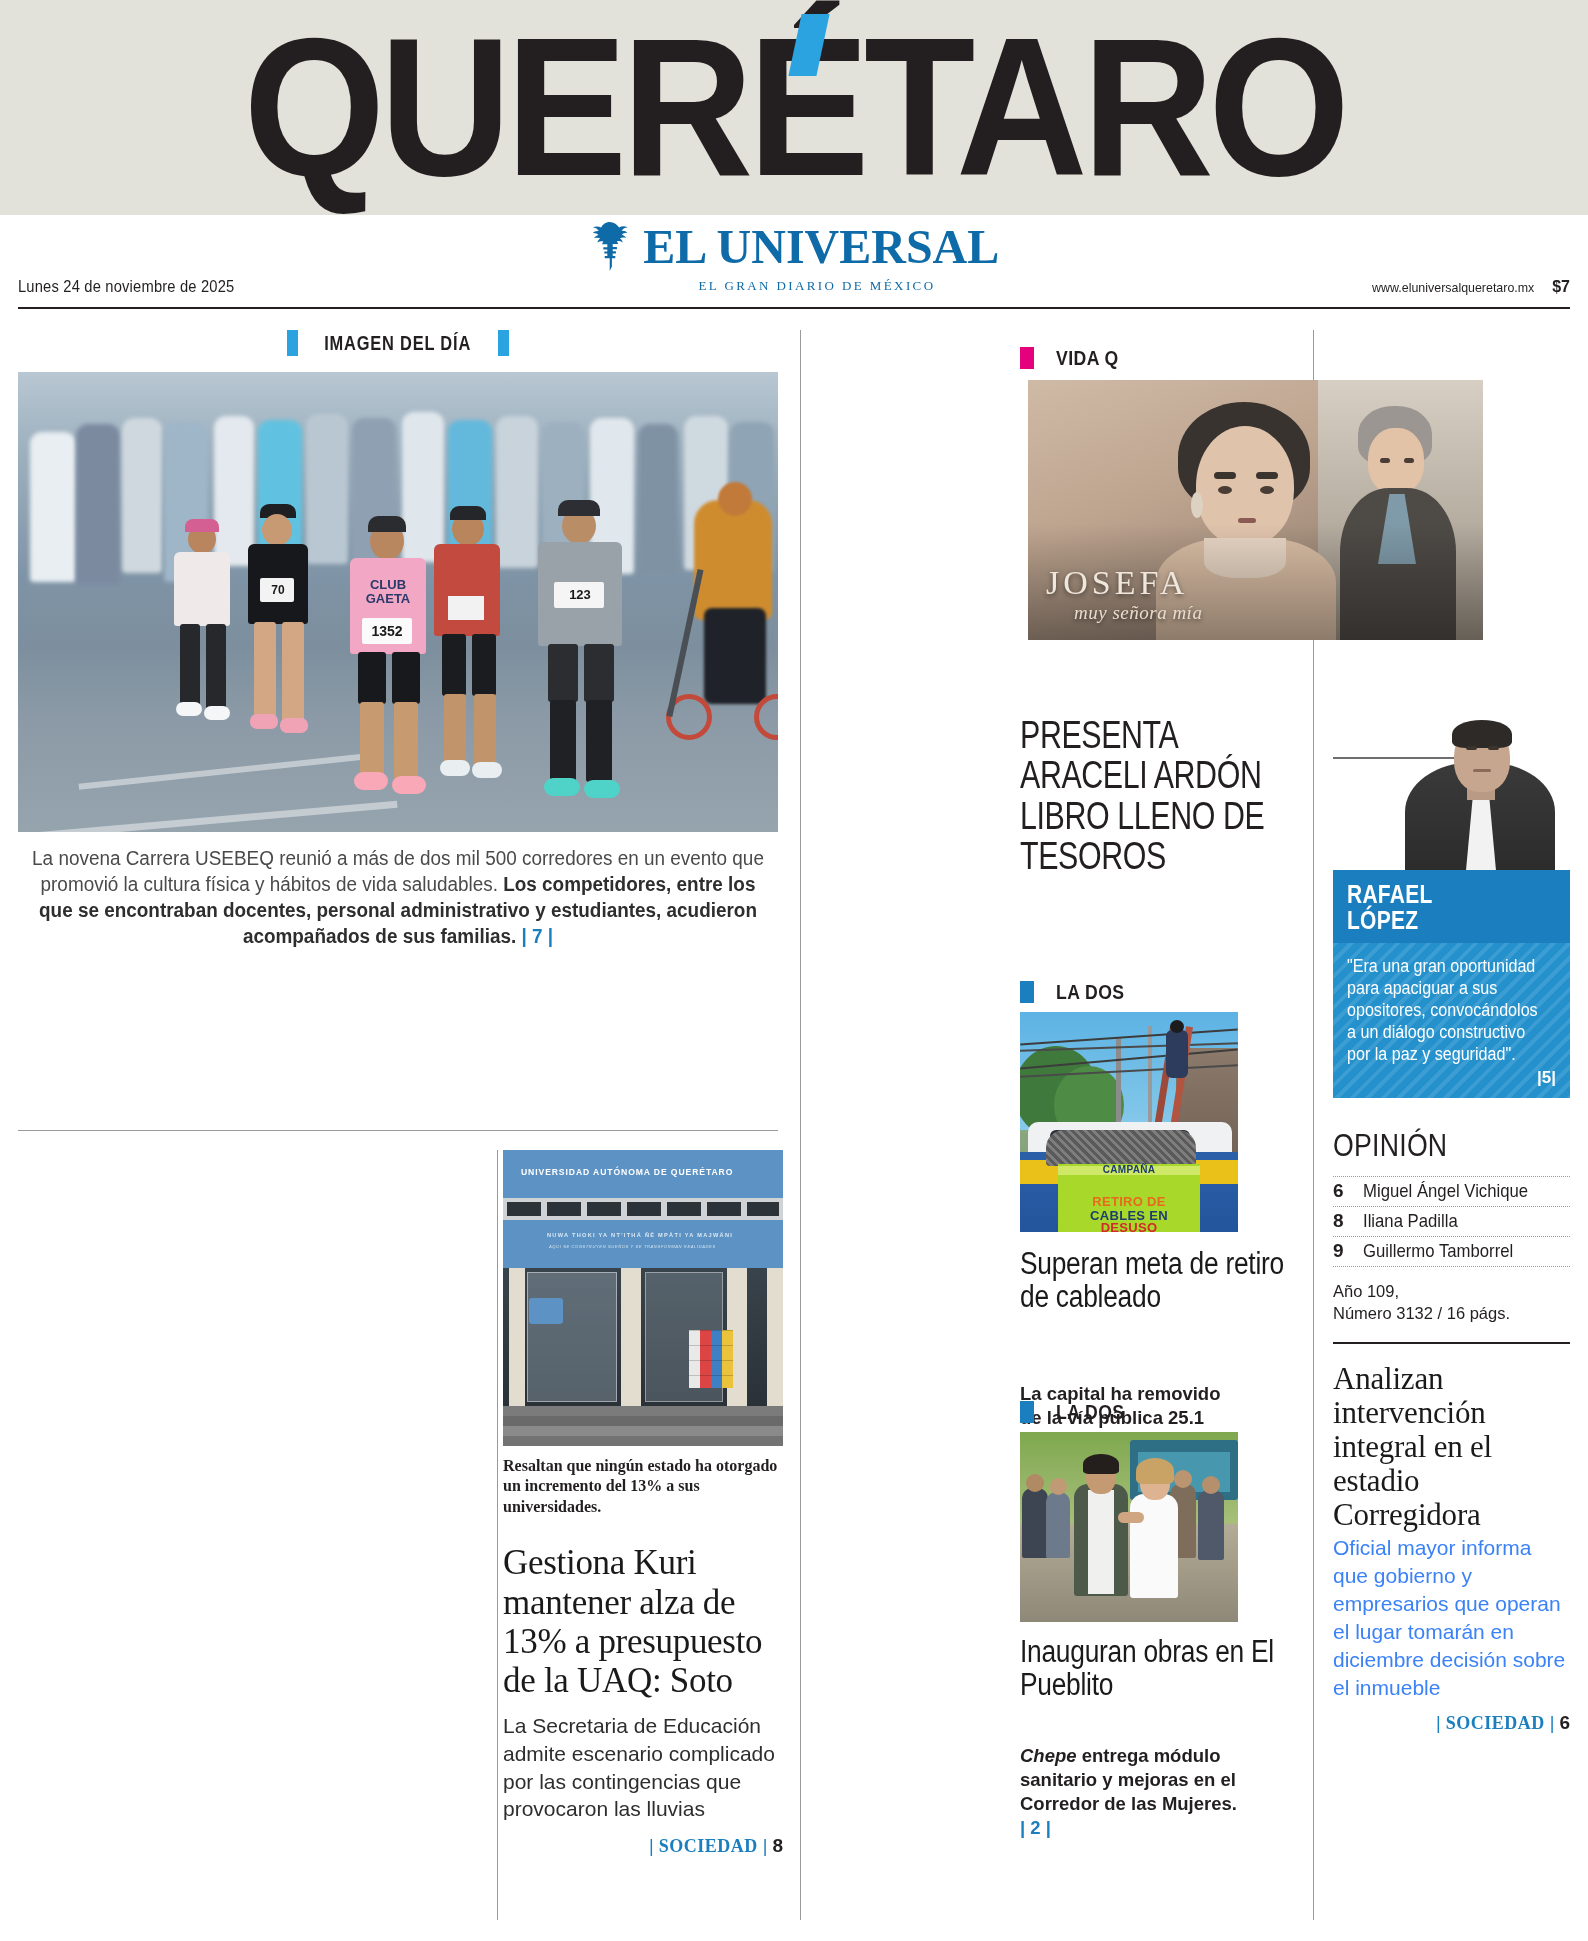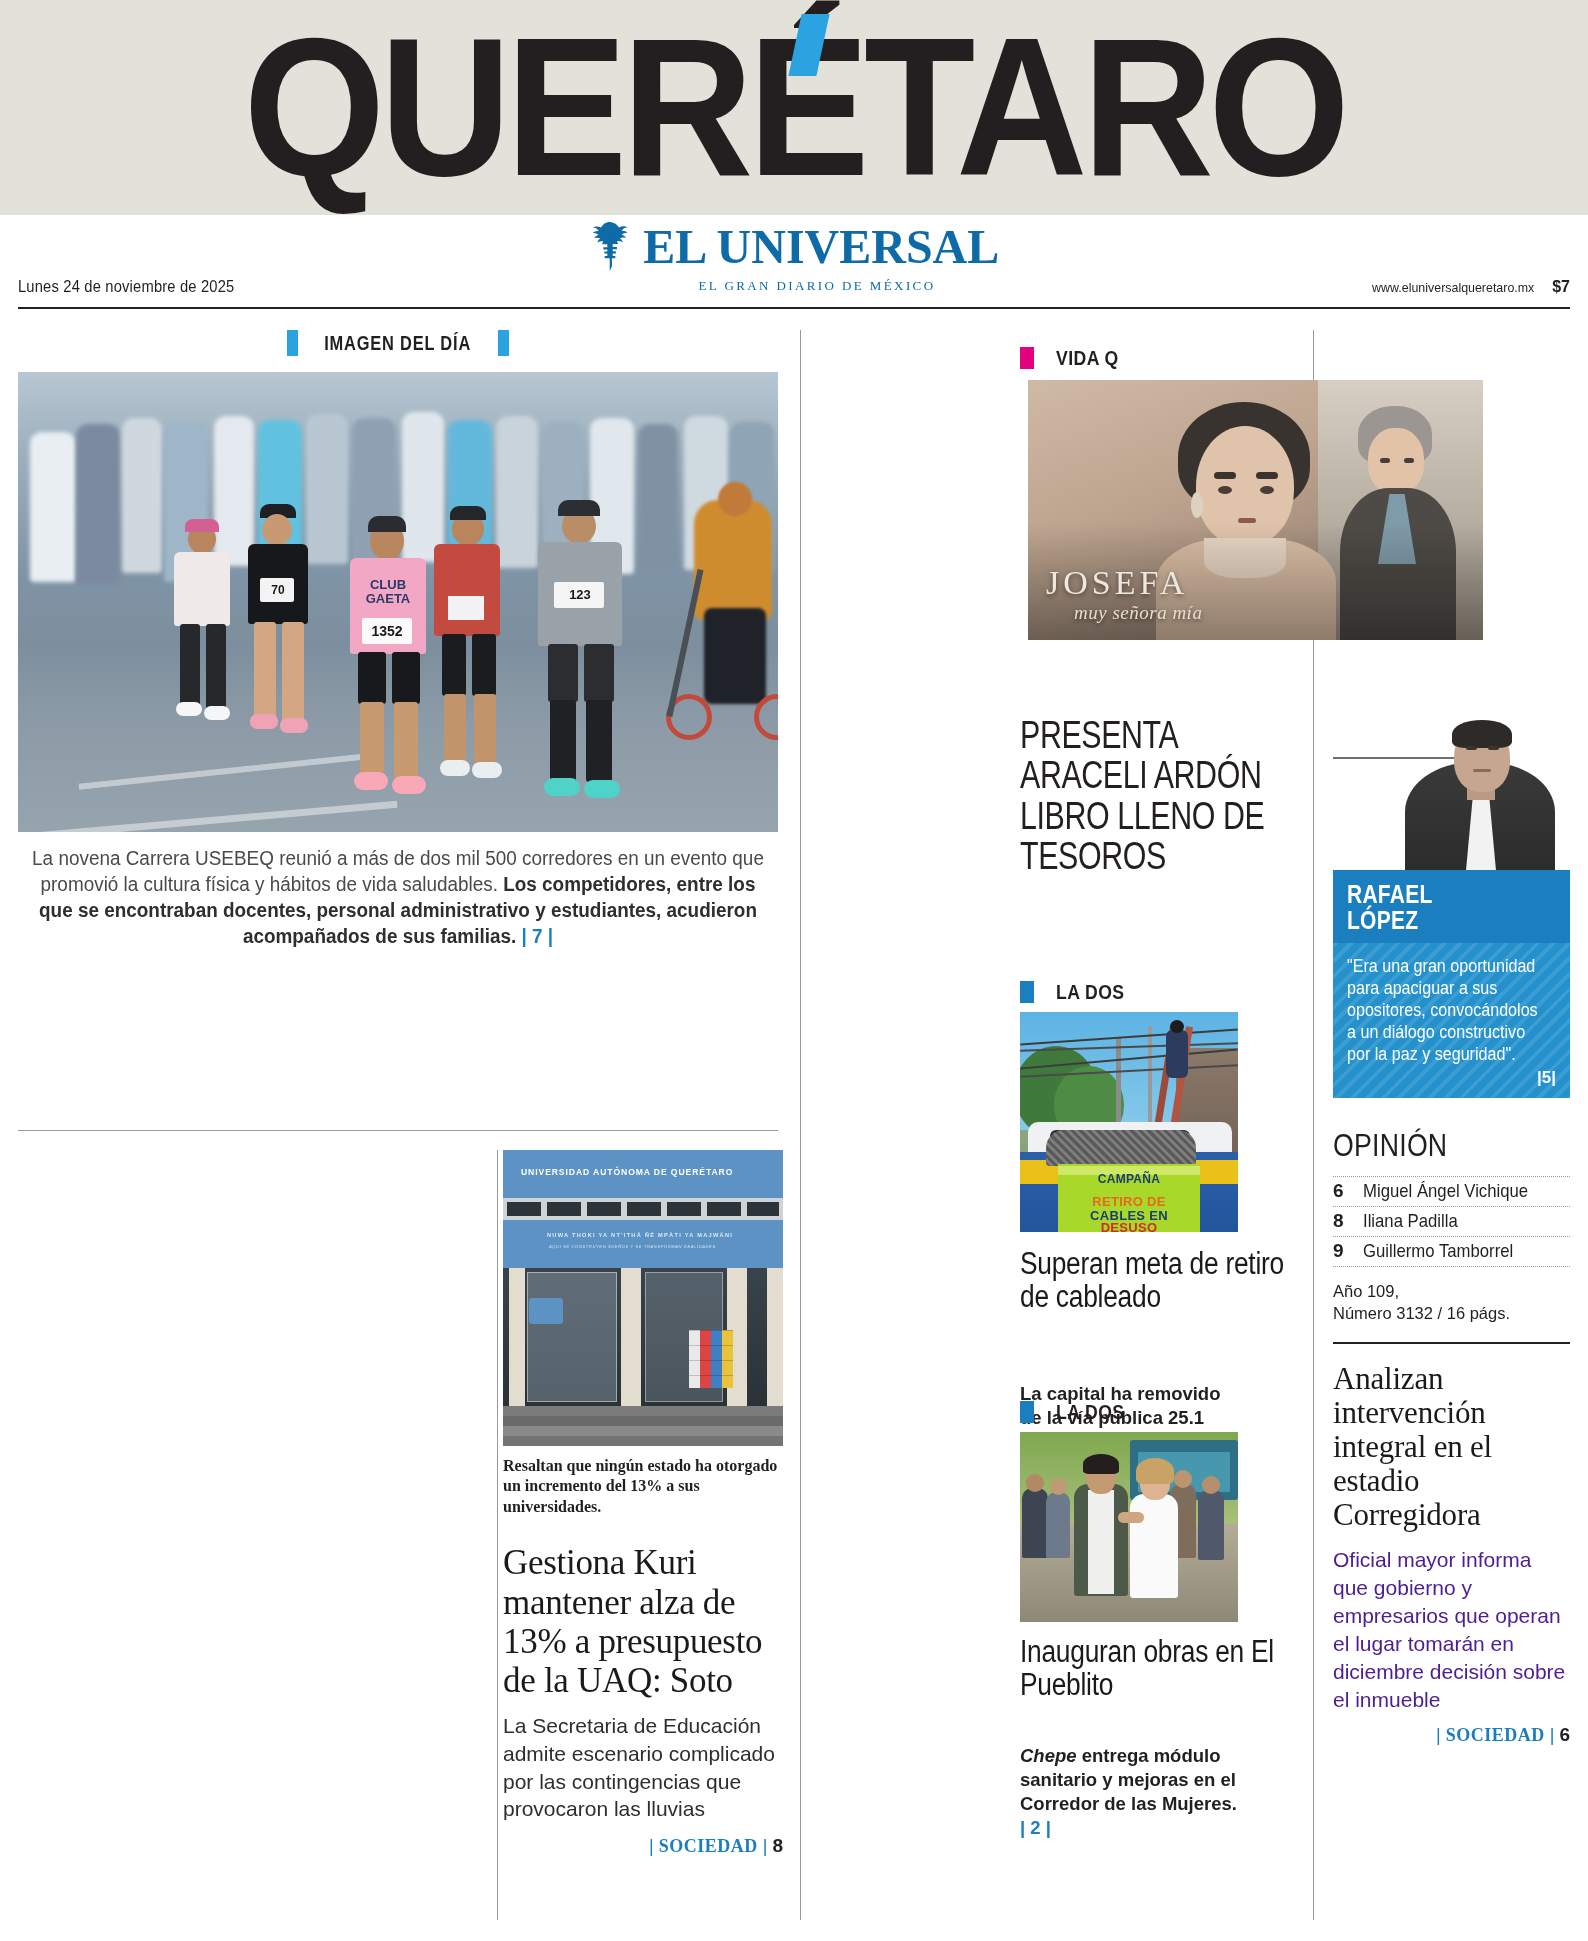--- a/index.html
+++ b/index.html
@@ -242,21 +242,21 @@
   .op-row:first-child { border-top: 1px dotted #9a9a9a; }
   .op-num { font-weight: 700; font-size: 19px; color: #231f20; width: 14px; }
   .op-name { font-size: 19px; color: #231f20; transform: scaleX(0.88); transform-origin: left center; }
   .meta { margin-top: 14px; font-size: 16.5px; line-height: 1.32; color: #231f20; }
   .hr-dark { height: 2px; background: #231f20; width: 100%; }
 
   .right-serif {
     font-family: "Liberation Serif", serif; font-weight: 400;
     font-size: 31px; line-height: 1.1; color: #1a1a1a; letter-spacing: -.2px;
   }
-  .right-deck { font-size: 21px; line-height: 1.33; color: #4c1d95; margin-top: 14px; }
+  .right-deck { font-size: 21px; line-height: 1.33; color: #3b82f6; margin-top: 2px; }
 
   .vrule { position: absolute; width: 1px; background: #9a9a9a; }
 </style>
 </head>
 <body>
 
 <div class="page">
 
   <div class="masthead">
     <div class="accent-bar"></div>
@@ -517,21 +517,21 @@
       <div style="position:absolute; left:8px; top:110px; width:204px; height:40px; background:#f0f1f2; border-radius:10px 10px 0 0;"></div>
       <div style="position:absolute; left:30px; top:118px; width:140px; height:28px; background:#2a3038; border-radius:6px;"></div>
       <div style="position:absolute; left:0; top:140px; width:218px; height:80px; background:linear-gradient(180deg,#2b5fa8 0%,#22559c 100%);"></div>
       <div style="position:absolute; left:0; top:148px; width:218px; height:24px; background:#eac119;"></div>
 
       <div style="position:absolute; left:26px; top:118px; width:150px; height:36px; background:#6b6b6b; border-radius:18px 18px 4px 4px;
          background-image:repeating-linear-gradient(45deg,#5a5a5a 0 3px,#7e7e7e 3px 6px);"></div>
 
       <div style="position:absolute; left:38px; top:152px; width:142px; height:68px; background:#a8d82a;"></div>
       <div style="position:absolute; left:38px; top:154px; width:142px; height:9px; background:#cfe867;"></div>
-      <div style="position:absolute; left:42px; top:160px; width:134px; text-align:center; font-size:12px; font-weight:700; color:#1c3e6e; letter-spacing:.3px;">CAMPAÑA</div>
+      <div style="position:absolute; left:42px; top:152px; width:134px; text-align:center; font-size:10px; font-weight:700; color:#1c3e6e; letter-spacing:.3px;">CAMPAÑA</div>
       <div style="position:absolute; left:42px; top:182px; width:134px; text-align:center; font-size:13px; font-weight:700; color:#e86a1c; letter-spacing:.3px;">RETIRO DE</div>
       <div style="position:absolute; left:42px; top:196px; width:134px; text-align:center; font-size:13px; font-weight:700; color:#1c3e6e; letter-spacing:.3px;">CABLES EN</div>
       <div style="position:absolute; left:42px; top:208px; width:134px; text-align:center; font-size:13px; font-weight:700; color:#d12a2a; letter-spacing:.3px;">DESUSO</div>
 
     </div>
 
     <div class="cond-head" style="margin-top:16px;">Superan meta de retiro de cableado</div>
     <div class="mid-deck" style="margin-top:68px;">
       <span>La capital ha removido de la vía pública 25.1 toneladas de cable en desuso.</span>
       <span class="pg-blue">| <span>2</span> |</span>

